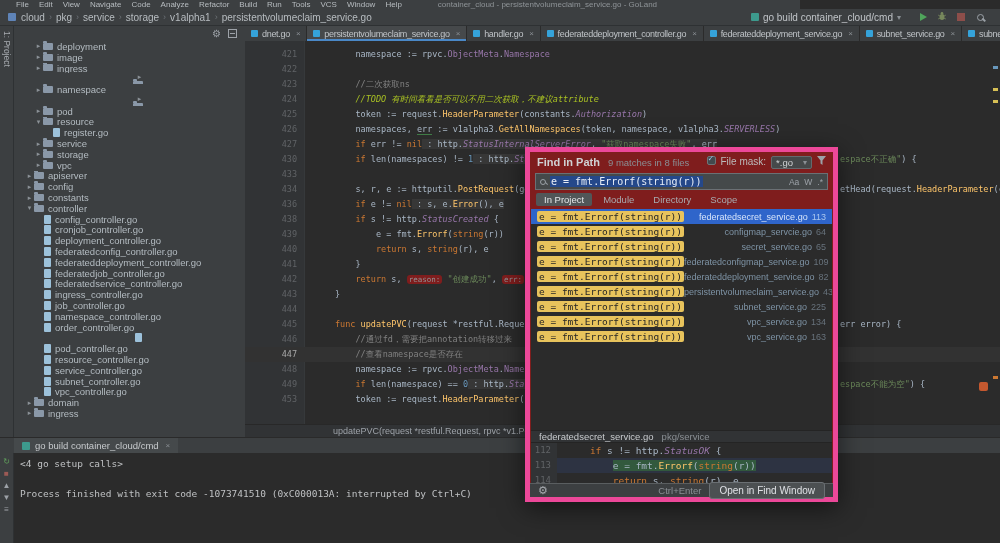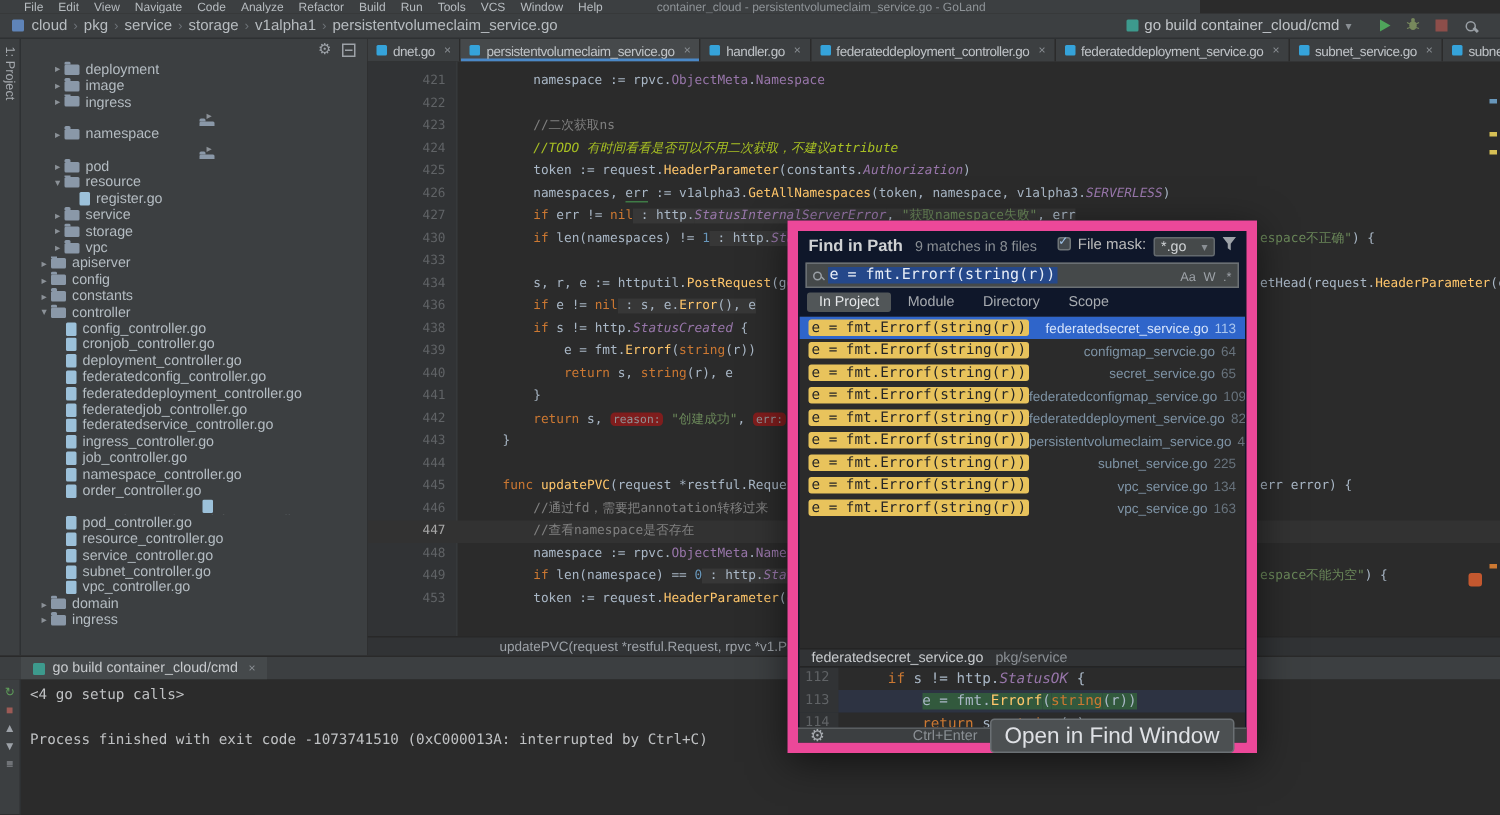--- a/index.html
+++ b/index.html
@@ -56,21 +56,21 @@
   .sx-t{color:#a8c023;font-style:italic}.sx-f{color:#ffc66b}.sx-p{color:#9876aa}
   .sx-pi{color:#9876aa;font-style:italic}.sx-n{color:#6897bb}
   .sx-u{color:#a9b7c6;border-bottom:1px solid #3f7b46}
   .sx-h{background:#7f1d1d;color:#909396;border-radius:3px;padding:0 2px;font-size:7.5px}
   .fold{background:rgba(255,255,255,0.06)}
   .mz{background:#32593d}
   #ebreadcrumb{position:absolute;left:0;right:0;bottom:0;height:13px;background:#313335;border-top:1px solid #282828;font-size:9px;color:#9da2a8;line-height:13px;padding-left:88px;white-space:nowrap;overflow:hidden}
   .smark{position:absolute;right:2px;width:5px;height:3px}
   .ann-badge{position:absolute;right:12px;top:356px;width:9px;height:9px;background:#c4582f;border-radius:2px}
   
-  #findDlg{position:absolute;left:525px;top:147px;width:313px;height:355px;background:#0f172a;border:7px solid #ec4899;box-shadow:0 6px 24px rgba(0,0,0,.55);z-index:10;font-size:10px}
+  #findDlg{position:absolute;left:525px;top:147px;width:313px;height:355px;background:#7f1d1d;border:5px solid #ec4899;box-shadow:0 6px 24px rgba(0,0,0,.55);z-index:10;font-size:10px}
   .fd-head{position:absolute;left:0;right:0;top:0;height:20px;display:flex;align-items:center;gap:8px;padding:0 7px}
   .fd-title{font-weight:bold;font-size:11px;color:#d0d2d4}
   .fd-count{color:#8a8f94;font-size:9.5px}
   .fd-right{margin-left:auto;display:flex;gap:5px}
   .cbx{width:9px;height:9px;background:#43494d;border:1px solid #6f7578;border-radius:2px;position:relative}
   .cbx::after{content:"✓";position:absolute;left:0;top:-3px;font-size:8px;color:#9fc3e8}
   .combo{display:flex;align-items:center;gap:10px;background:#45494a;border:1px solid #646a6e;border-radius:2px;padding:0 4px;height:13px;color:#cfd2d4;font-size:9.5px}
   .fd-search{position:absolute;left:5px;right:5px;top:21px;height:17px;background:#45494a;border:1px solid #6b7074;display:flex;align-items:center;padding:0 4px;gap:4px}
   .mag{width:6px;height:6px;border:1.3px solid #9aa0a6;border-radius:50%;position:relative;flex:none}
   .mag::after{content:"";position:absolute;width:3px;height:1.3px;background:#9aa0a6;transform:rotate(45deg);right:-3px;bottom:-1px}
@@ -90,21 +90,21 @@
   .pvfile{color:#c8cbce}.pvpath{color:#8a8f94}
   #fd-pv{position:absolute;left:1px;right:1px;top:291px;height:40px;background:#2b2b2b;overflow:hidden}
   .pvline{height:15px;display:flex;font-family:"DejaVu Sans Mono",monospace;font-size:9.5px;line-height:15px;white-space:pre}
   .pvline.hl{background:#2d3342}
   .pvnum{width:26px;flex:none;text-align:right;padding-right:6px;color:#606366;font-size:9px;background:#313335}
   .pvline.hl .pvnum{background:#313335}
   .pvcode{padding-left:10px}
   .fd-bottom{position:absolute;left:0;right:0;top:331px;bottom:0;background:#3c3f41;border-top:1px solid #5a5e60;display:flex;align-items:center;gap:8px;padding:0 8px}
   .gear{color:#a7abb0;font-size:11px}
   .fd-enter{margin-left:auto;color:#8a8f94;font-size:9.5px}
-  .fd-open{border:1px solid #6b7074;background:#4c5052;border-radius:3px;padding:2px 9px;color:#dfe1e5;font-size:15px}
+  .fd-open{border:1px solid #6b7074;background:#4c5052;border-radius:3px;padding:2px 9px;color:#dfe1e5;font-size:10px}
   
   #runtabs{position:absolute;left:0;top:437px;width:1000px;height:16px;background:#3c3f41;border-top:1px solid #2a2a2a;display:flex;align-items:stretch;padding-left:14px}
   .rtab{display:flex;align-items:center;gap:5px;font-size:9.5px;color:#c7cacd;background:#45494b;padding:0 8px}
   #runicons{position:absolute;left:0;top:453px;width:14px;height:90px;background:#3c3f41;border-right:1px solid #2e3133;display:flex;flex-direction:column;align-items:center;gap:3px;padding-top:4px;font-size:8px;color:#9da2a8}
   .ri-g{color:#5f9e5a}.ri-r{color:#9c5a55}
   #console{position:absolute;left:14px;top:453px;width:986px;height:90px;background:#2b2b2b;font-family:"DejaVu Sans Mono",monospace;font-size:9.5px;color:#bfc1c3;padding:3px 6px;line-height:15px;white-space:pre;overflow:hidden}
 </style>
 </head>
 <body>
 

